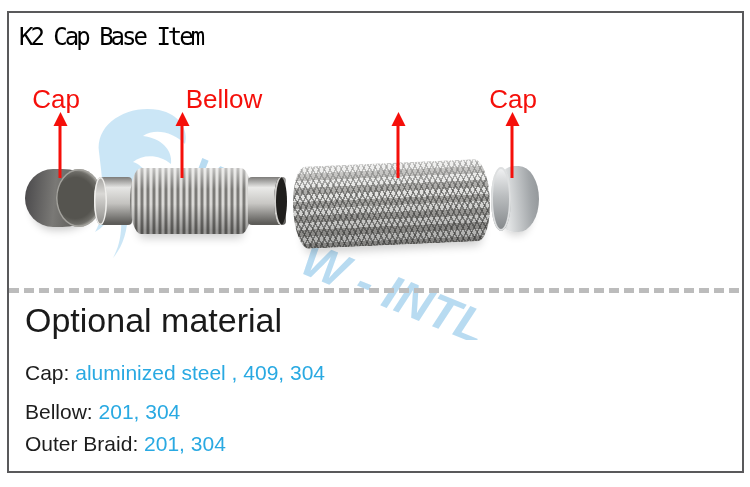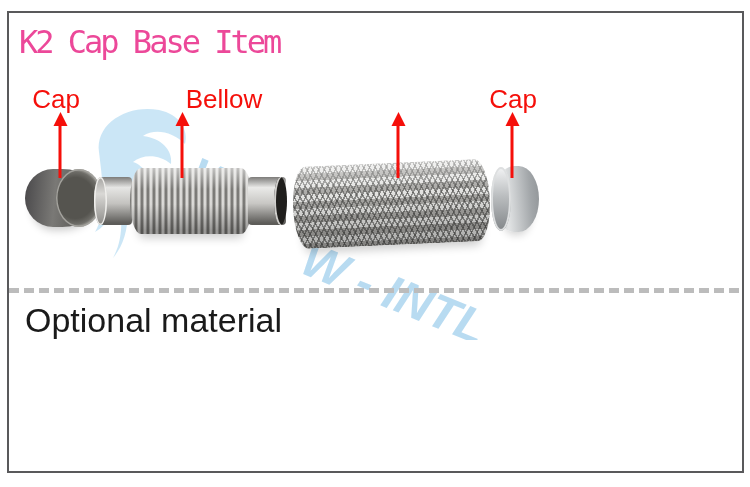--- a/index.html
+++ b/index.html
@@ -9,21 +9,21 @@
   }
   
   .frame{
     position:absolute;left:7px;top:11px;width:737px;height:462px;
     border:2px solid #59595b;box-sizing:border-box;z-index:0;
   }
   
   .page-title{
     position:absolute;left:19px;top:23px;z-index:4;
     font-family:"DejaVu Sans Mono",monospace;
-    font-size:32px;letter-spacing:-3px;color:#ec4899;white-space:nowrap;
+    font-size:24px;letter-spacing:-3px;color:#000000;white-space:nowrap;
   }
   
   .part-label{
     position:absolute;top:84px;transform:translateX(-50%);
     color:#f50f0a;font-size:26px;white-space:nowrap;z-index:5;
   }
   .lbl-0{left:56px;}
   .lbl-1{left:182px;margin-left:42px;}
   .lbl-2{left:396px;}
   .lbl-3{left:513px;}
@@ -167,14 +167,28 @@
   </div>
 
   <div class="product braid"></div>
 
   <div class="product cap-right"></div>
 
   <div class="divider"></div>
 
   <div class="materials-heading">Optional material</div>
 
+  <div class="materials">
+    <div class="mat-row r1">
+      <span class="mat-label">Cap:</span>
+      <span class="mat-value">aluminized steel , 409, 304</span>
+    </div>
+    <div class="mat-row r2">
+      <span class="mat-label">Bellow:</span>
+      <span class="mat-value">201, 304</span>
+    </div>
+    <div class="mat-row r3">
+      <span class="mat-label">Outer Braid:</span>
+      <span class="mat-value">201, 304</span>
+    </div>
+  </div>
 
 </div>
 
 </body></html>

